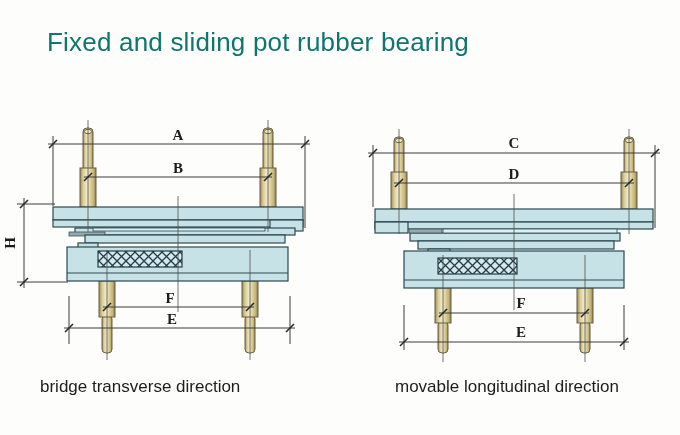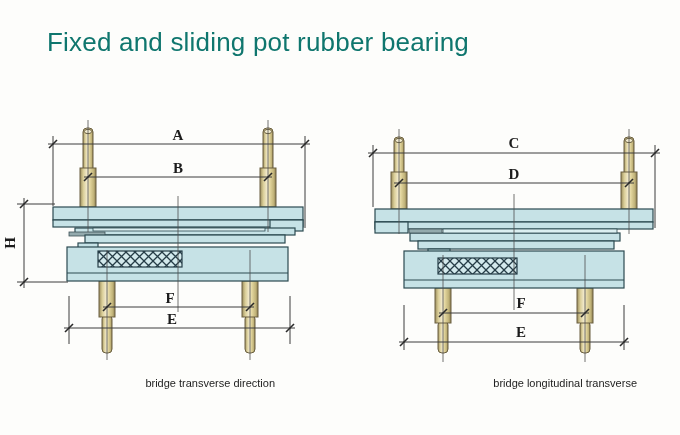--- a/index.html
+++ b/index.html
@@ -10,21 +10,21 @@
     font-family:"Liberation Sans", sans-serif;
     overflow:hidden;
   }
   #title{
     position:absolute;left:47px;top:26px;
     font-size:26px;line-height:33px;color:#0f766e;
     letter-spacing:.2px;white-space:nowrap;
   }
   .caption{
     position:absolute;top:377px;
-    font-size:11px;color:#1d1d1d;text-align:right;white-space:nowrap;
+    font-size:17px;color:#1d1d1d;text-align:left;white-space:nowrap;
   }
   #caption-left{left:40px;width:235px;}
   #caption-right{left:395px;width:242px;}
   svg{position:absolute;left:0;top:0;}
   .plate{fill:#c6e2e6;stroke:#2c4a50;stroke-width:1.2;}
   .plate-light{fill:#dcefF1;stroke:#2c4a50;stroke-width:0.8;}
   .plate-gray{fill:#93aaad;stroke:#3c5156;stroke-width:0.8;}
   .bolt{fill:url(#boltGrad);stroke:#6a5f40;stroke-width:1;}
   .boltcap{fill:#f3edd2;stroke:#6a5f40;stroke-width:1;}
   .dim{stroke:#3d3d3d;stroke-width:1;fill:none;}
@@ -213,15 +213,15 @@
         <line class="dim" x1="404" y1="305" x2="404" y2="350"></line>
         <line class="dim" x1="624" y1="305" x2="624" y2="350"></line>
         <line class="tick" x1="400" y1="346" x2="408" y2="338"></line>
         <line class="tick" x1="620" y1="346" x2="628" y2="338"></line>
         <text class="dimtext" x="521" y="337" text-anchor="middle">E</text>
       </g>
     </g>
   </svg>
 
   <div id="caption-left" class="caption">bridge transverse direction</div>
-  <div id="caption-right" class="caption">bridge longitudinal transverse</div>
+  <div id="caption-right" class="caption">movable longitudinal direction</div>
 
 </div>
 
 </body></html>

